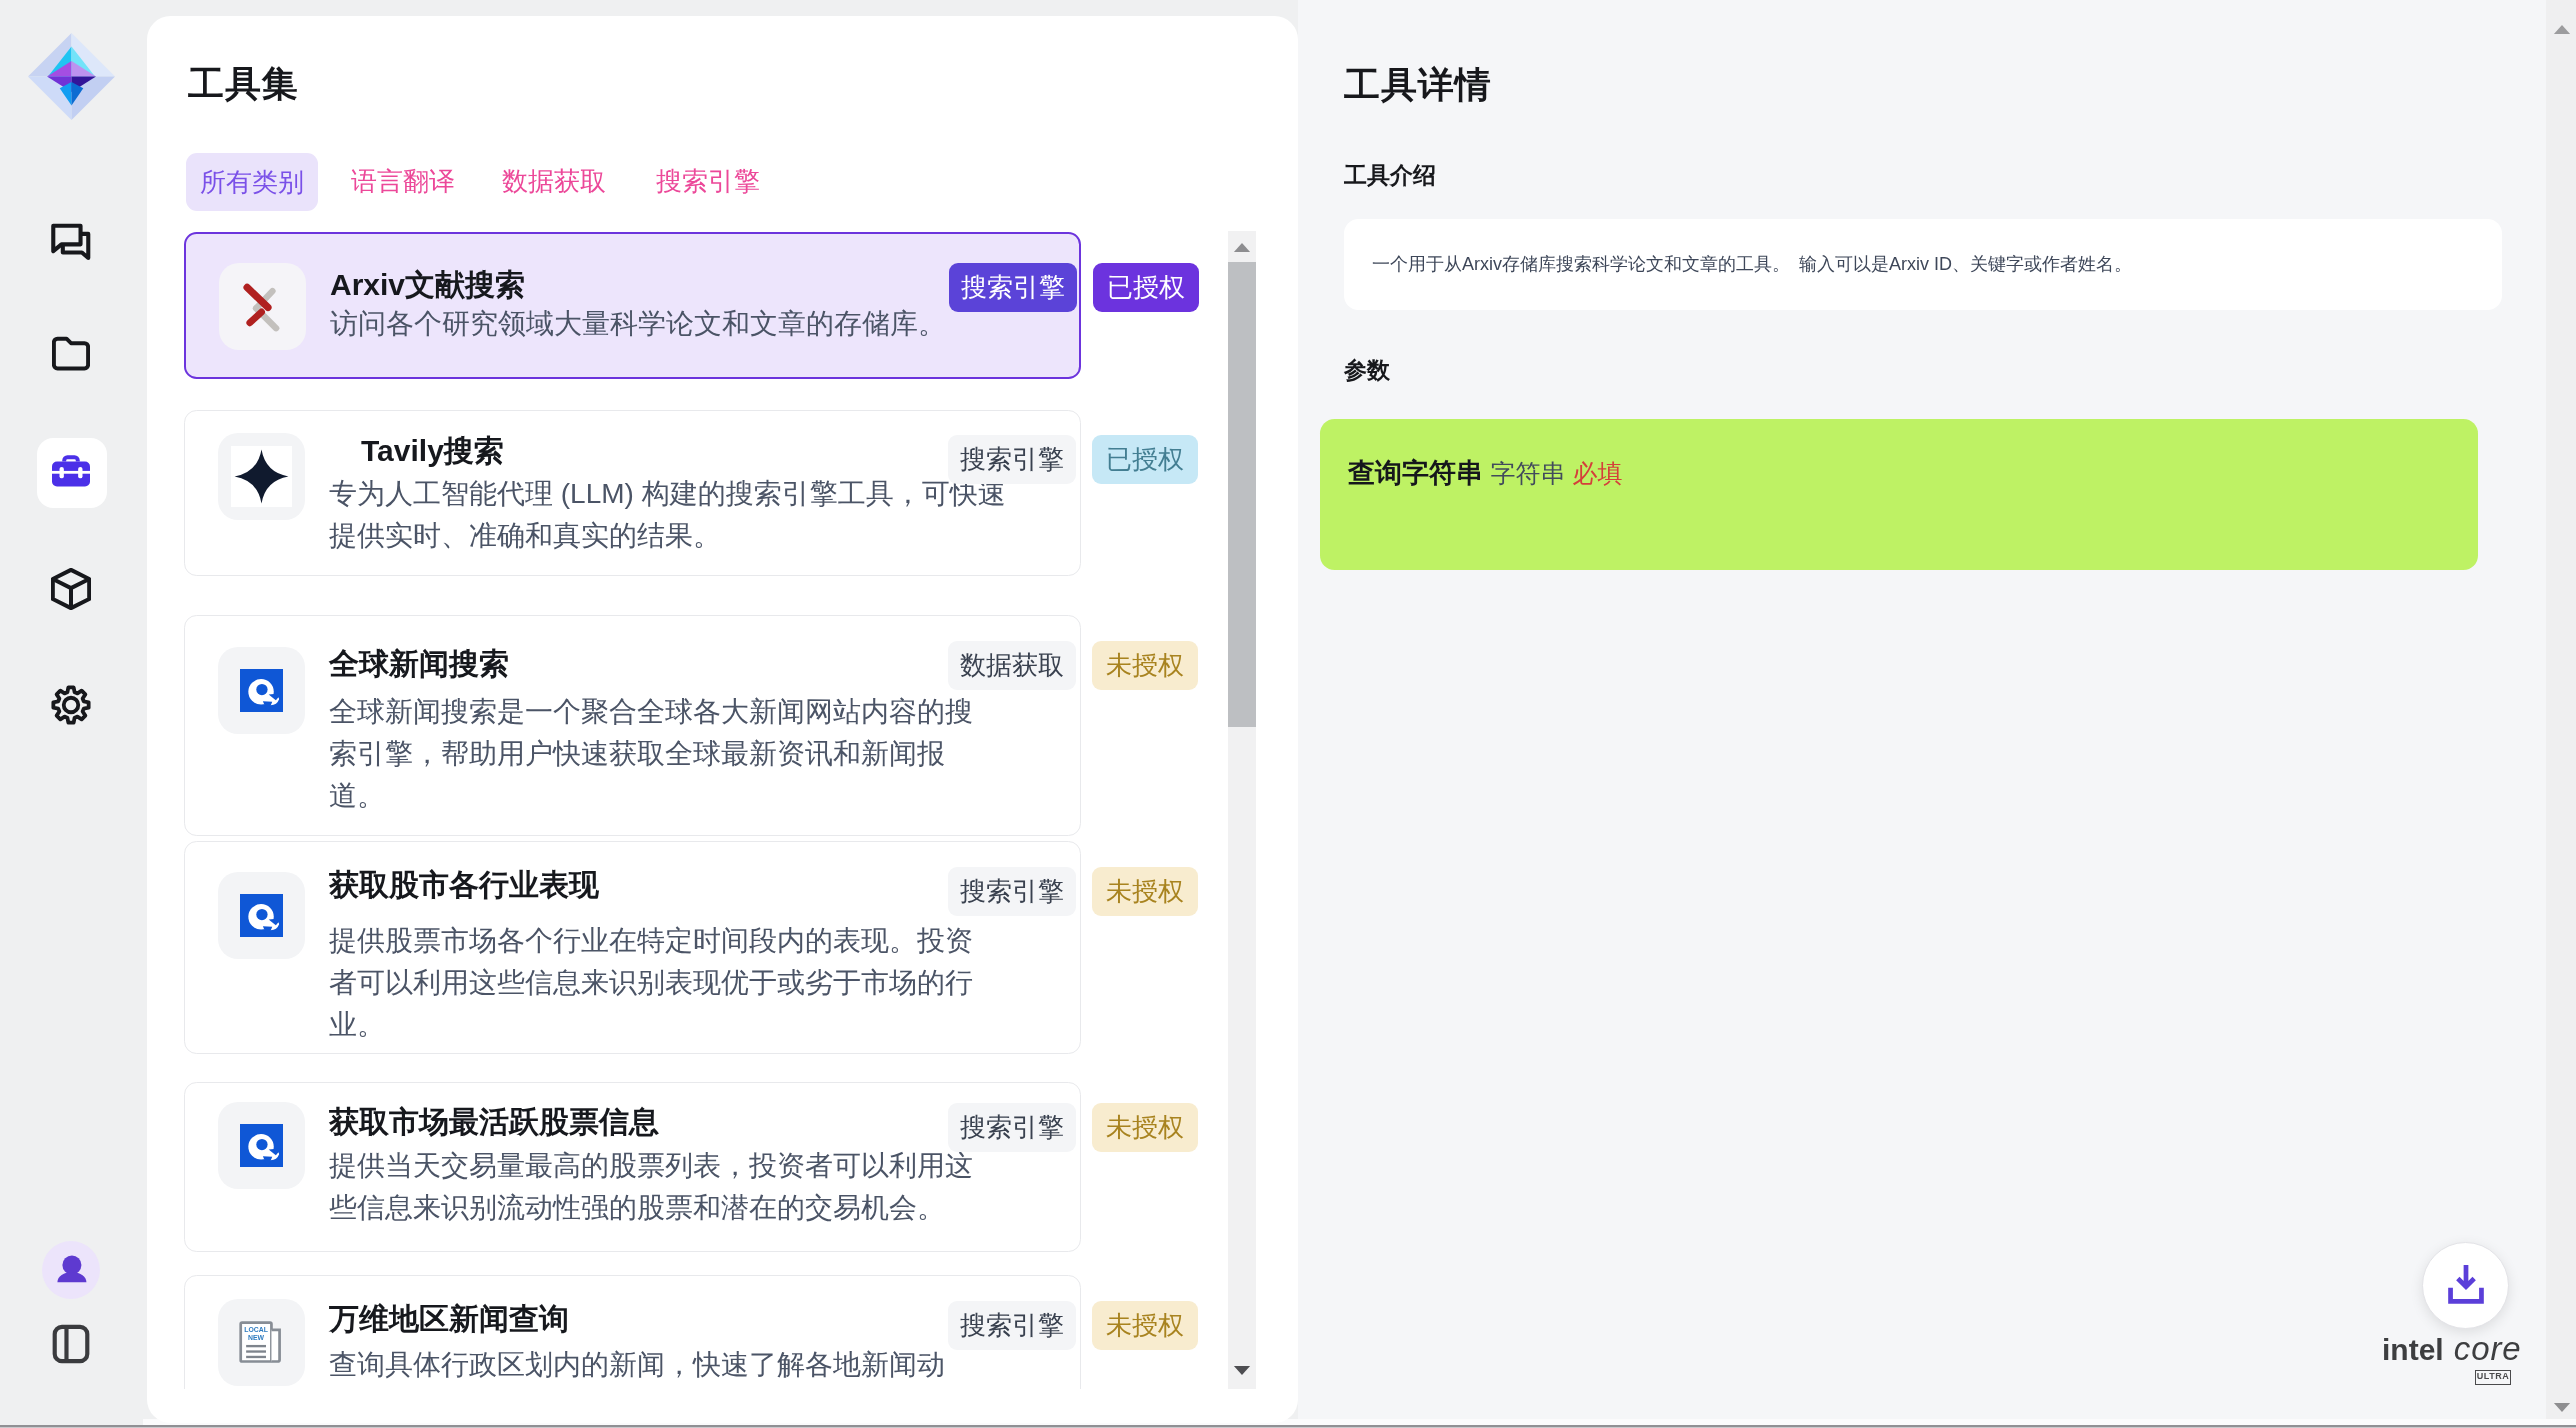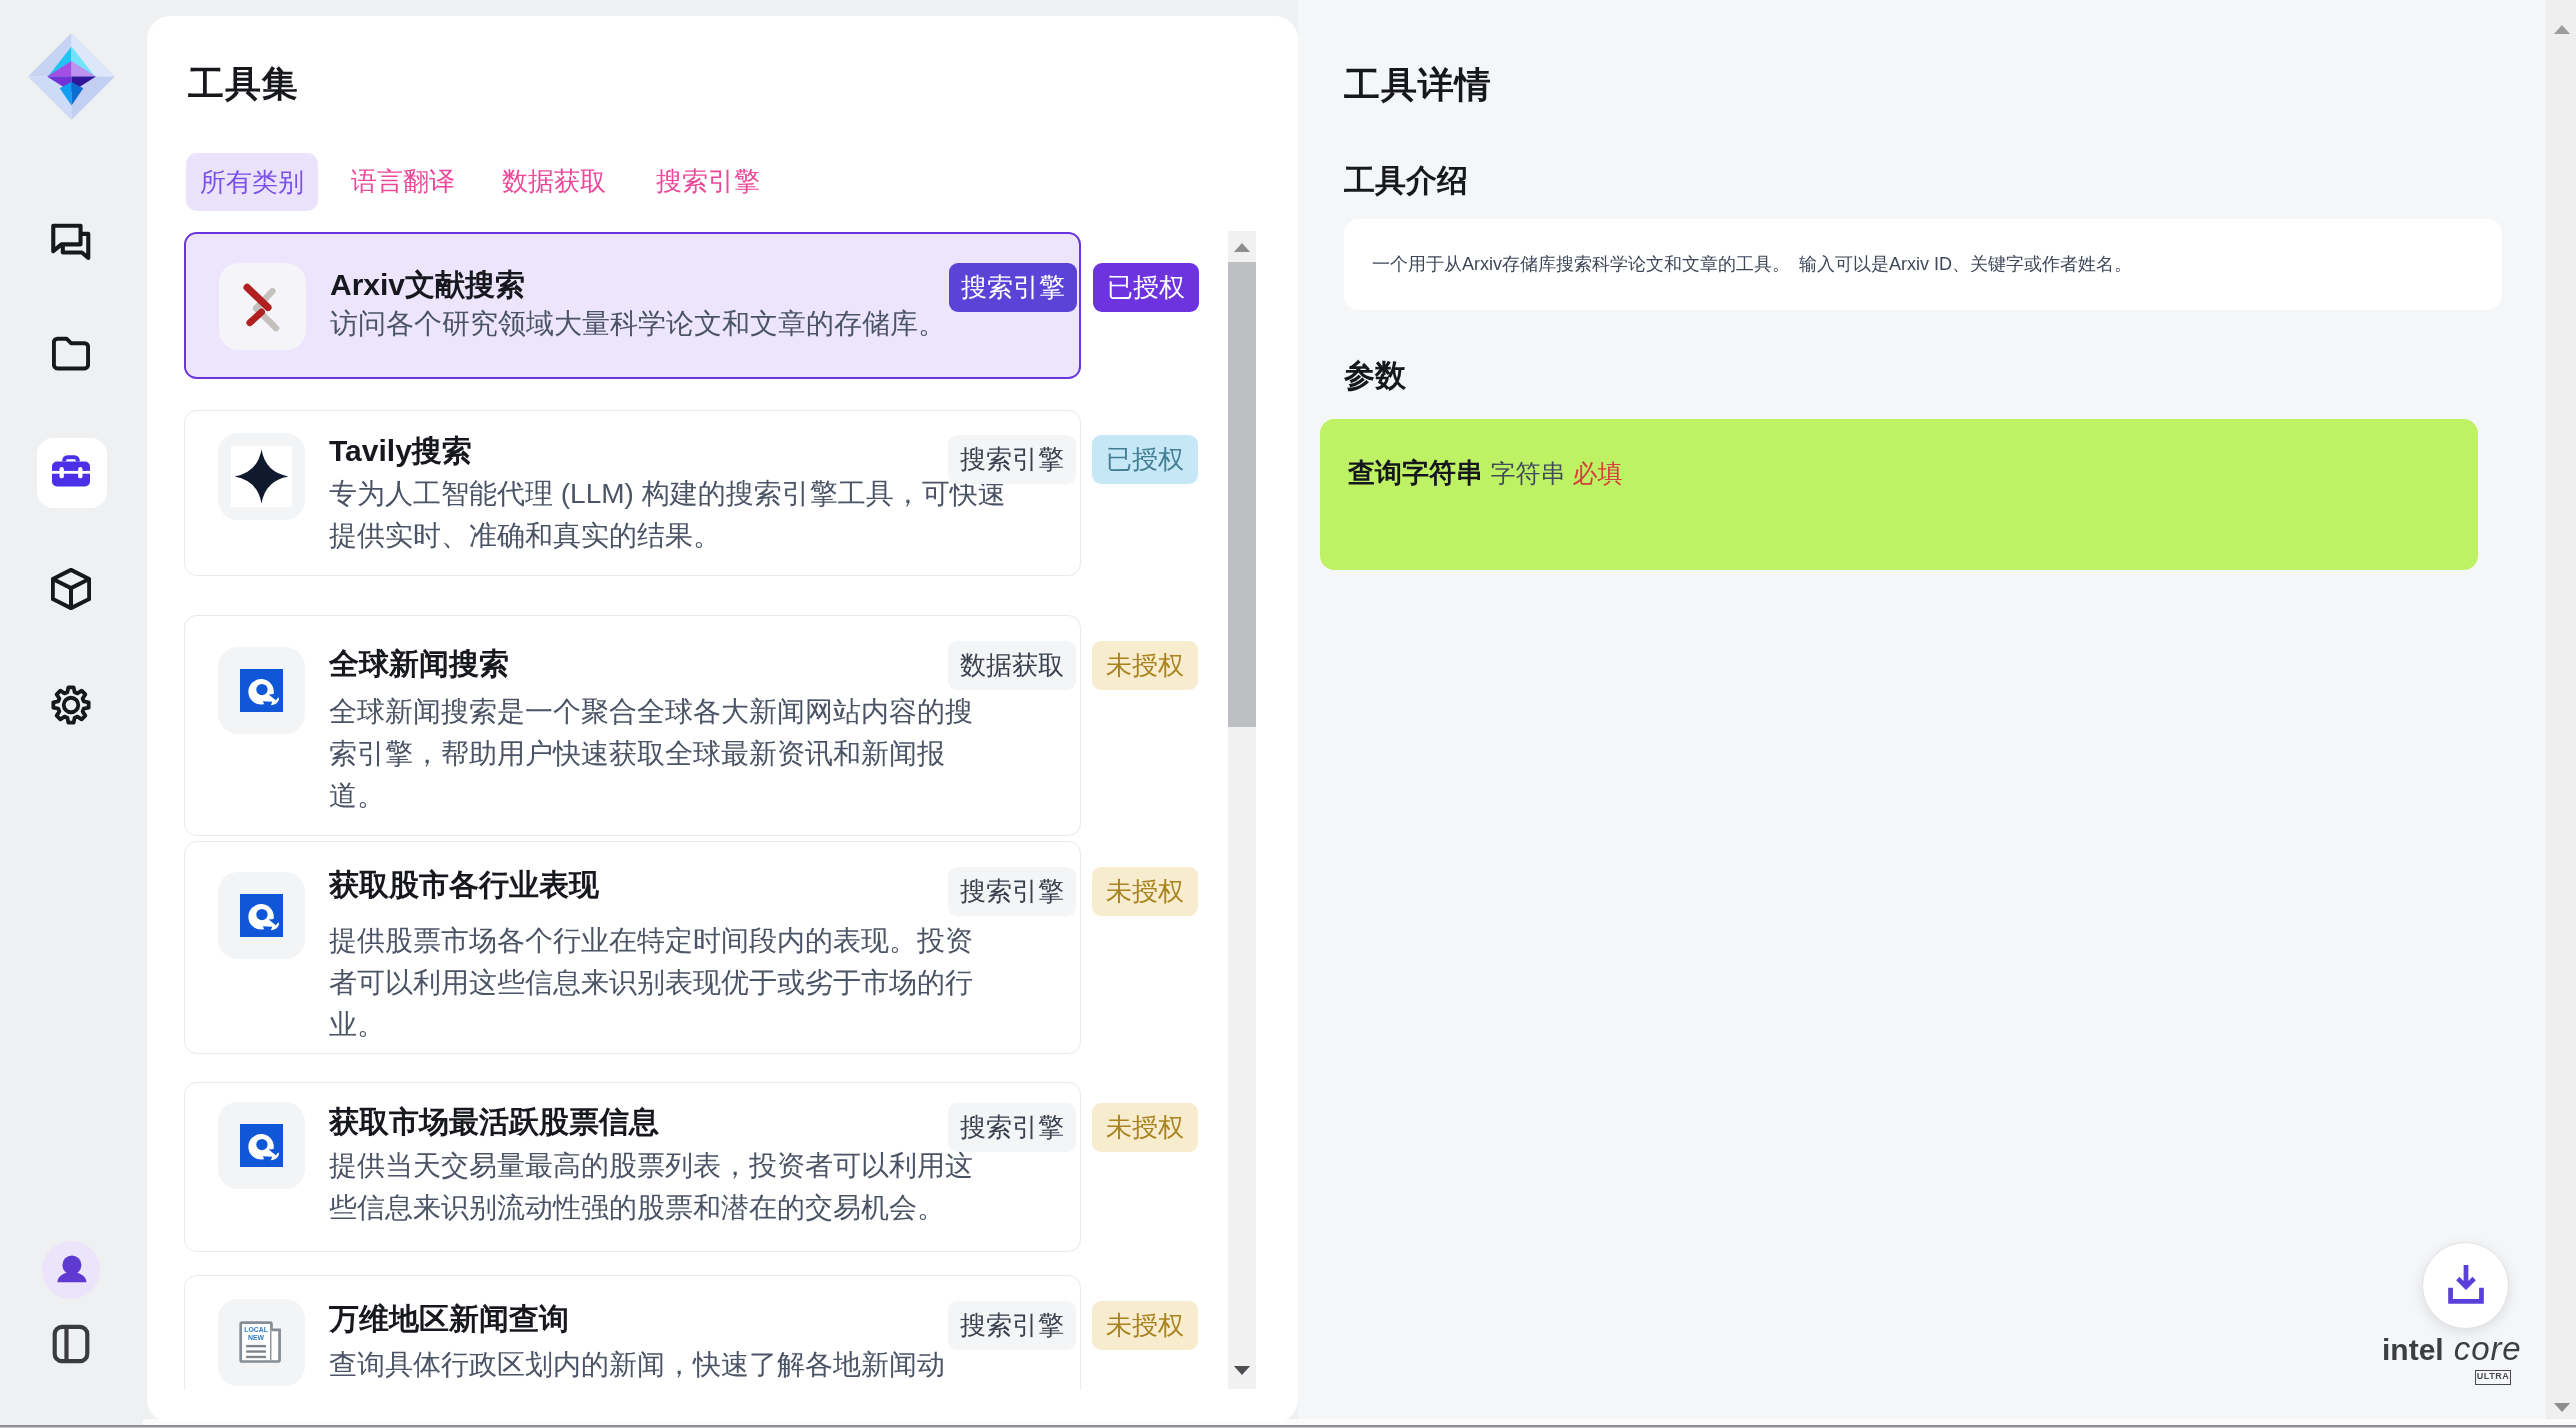--- a/index.html
+++ b/index.html
@@ -8,21 +8,21 @@
 .abs { position:absolute; }
 
 #rightbg { left:1298px; top:0; width:1248px; height:1424px; background:#f5f6f8; }
 #panel { left:147px; top:16.3px; width:1151px; height:1407px; background:#fff; border-radius:23.5px; }
 #vscroll { left:2546px; top:0; width:30px; height:1429px; background:#efeff0; }
 #botwhite { left:143px; top:1419px; width:2433px; height:6.3px; background:#fbfbfc; }
 #botline { left:0; top:1425px; width:2576px; height:1.8px; background:#909094; }
 #botline2 { left:0; top:1427px; width:2576px; height:1.8px; background:#c9c9cc; }
 
 .h1 { font-size:36px; font-weight:700; color:#17181c; letter-spacing:0.9px; }
-.h2 { font-size:31px; font-weight:700; color:#17181c; }
+.h2 { font-size:23px; font-weight:700; color:#17181c; }
 
 #tab-all { left:39px; top:137px; width:132px; height:58px; background:#eae3fb; border-radius:11px;
   color:#7a50e8; font-size:26px; line-height:58px; text-align:center; }
 .tab { font-size:26px; color:#ec4899; line-height:27px; }
 
 .card { left:37px; width:897px; background:#fff; border:1.8px solid #e8e9ec; border-radius:12.6px; }
 .card.sel { background:#ede5fc; border:2.7px solid #6c34dd; }
 .icobox { left:33px; top:29px; width:87px; height:87px; border-radius:20px; background:#f3f4f6; }
 .ctitle { left:144px; top:22px; height:43px; line-height:43px; font-size:30px; font-weight:700; color:#16181d; }
 .cdesc { left:144px; top:61px; font-size:28px; line-height:42px; color:#4b5466; }
@@ -65,21 +65,21 @@
       <div class="abs chip c2 purple2" style="top:29px;">已授权</div>
     </div>
 
     <div class="abs card" style="top:179px; height:166px;">
       <div class="abs icobox" style="top:22px;">
         <div class="abs" style="left:12.6px; top:12.6px; width:61px; height:61px; background:#fff;"></div>
         <svg class="abs" style="left:12.6px; top:12.6px;" width="61" height="61" viewBox="0 0 68 68">
           <path d="M34 4 Q38.5 29.5 64 34 Q38.5 38.5 34 64 Q29.5 38.5 4 34 Q29.5 29.5 34 4 Z" fill="#101a2e"></path>
         </svg>
       </div>
-      <div class="abs ctitle" style="top:18px;">Tavily搜索</div>
+      <div class="abs ctitle" style="top:18px;margin-left:32px;">Tavily搜索</div>
       <div class="abs cdesc" style="top:62px;">专为人工智能代理 (LLM) 构建的搜索引擎工具，可快速<br>提供实时、准确和真实的结果。</div>
       <div class="abs chip c1 gray" style="top:23.5px;">搜索引擎</div>
       <div class="abs chip c2 blue" style="top:23.5px;">已授权</div>
     </div>
 
     <div class="abs card" style="top:384px; height:221px;">
       <div class="abs icobox" style="top:31px;">
         <svg class="abs" style="left:22px; top:22px;" width="43" height="43" viewBox="0 0 48 48">
           <rect width="48" height="48" fill="#0f57d6"></rect>
           <circle cx="23.5" cy="25.5" r="14.2" fill="#fff"></circle>

